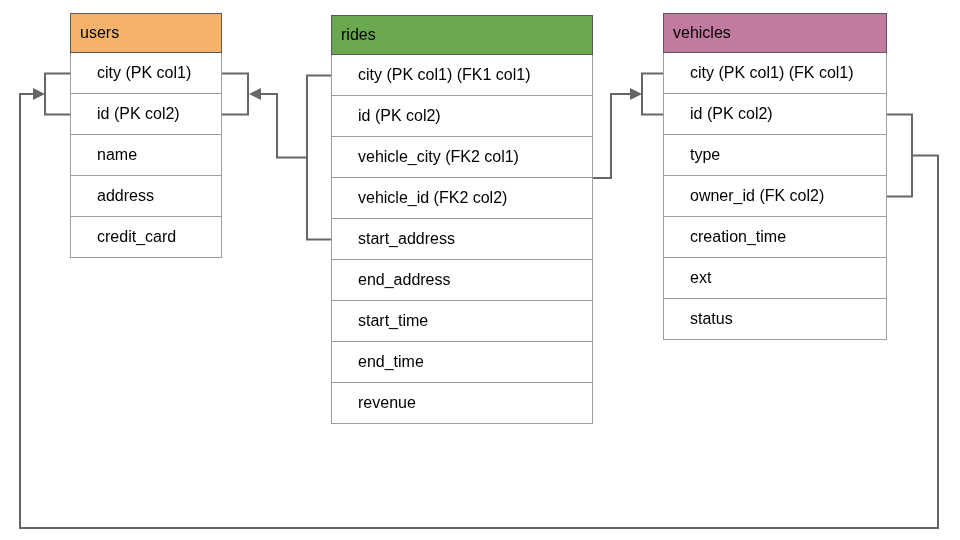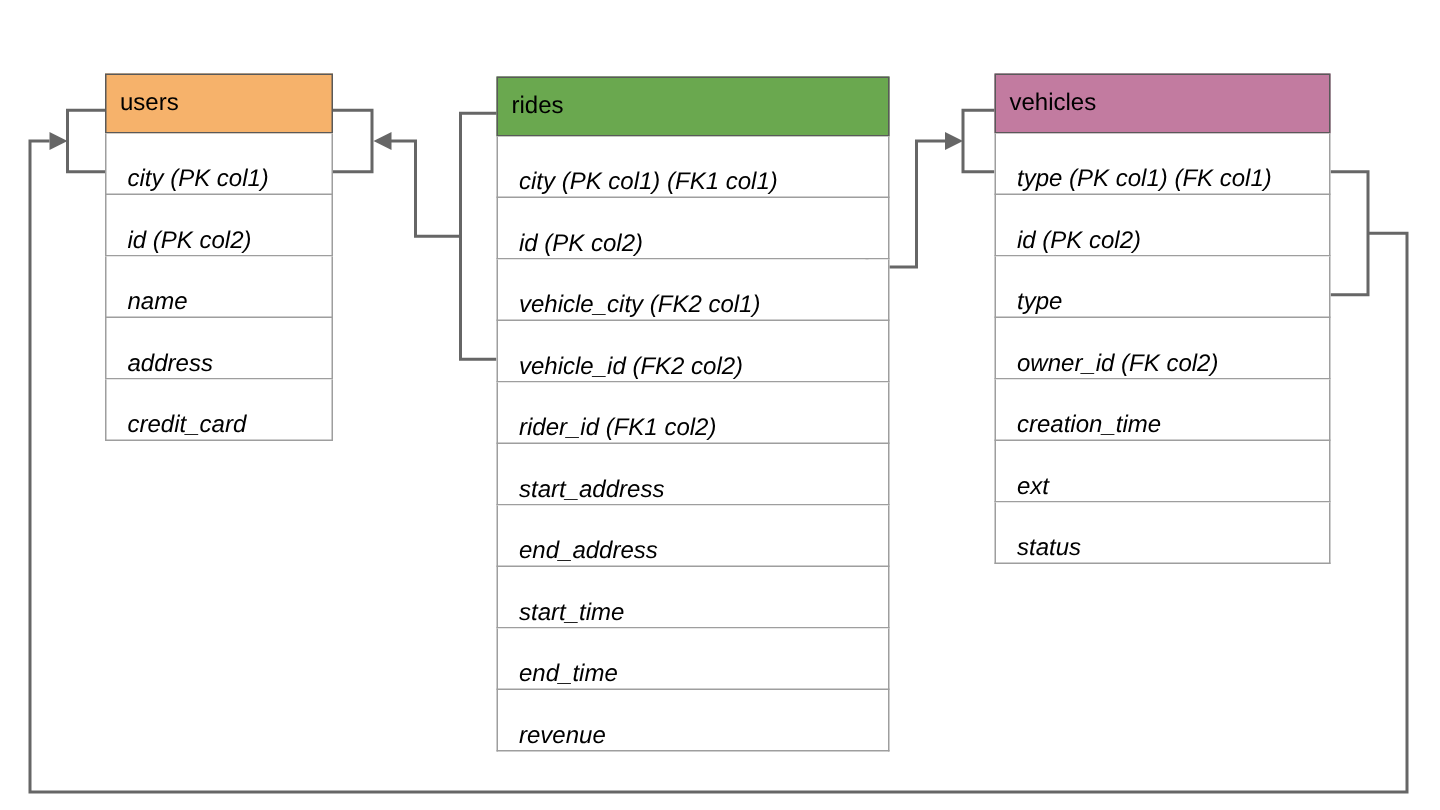--- a/index.html
+++ b/index.html
@@ -2,32 +2,32 @@
 <html style="--row-border: #9e9e9e; --header-border: #595959; --text: #000000;"><head>
 <meta charset="utf-8">
 <style>
   html,body{margin:0;padding:0;}
   body{
     width:960px;height:540px;background:#ffffff;position:relative;overflow:hidden;
     font-family:"Liberation Sans",sans-serif;
   }
   .canvas{position:absolute;left:0;top:0;width:960px;height:540px;}
   svg.connectors{position:absolute;left:0;top:0;}
-  .tbl{position:absolute;box-sizing:border-box;margin-top:36px;}
+  .tbl{position:absolute;box-sizing:border-box;}
   .tbl-header{
     box-sizing:border-box;height:40px;
     border:1px solid var(--header-border,#595959);
     display:flex;align-items:center;padding-left:9px;
     font-size:16px;color:var(--text,#000000);
   }
   .tbl-row{
     box-sizing:border-box;height:41px;background:#ffffff;
     border:1px solid var(--row-border,#9e9e9e);border-top:none;
-    display:flex;align-items:flex-end;padding-left:14px;
-    font-size:16px;color:var(--text,#000000);white-space:nowrap;font-style:italic;
+    display:flex;align-items:center;padding-left:26px;
+    font-size:16px;color:var(--text,#000000);white-space:nowrap;
   }
   .tbl-users{left:70px;top:13px;width:152px;}
   .tbl-rides{left:331px;top:15px;width:262px;}
   .tbl-vehicles{left:663px;top:13px;width:224px;border-radius:14px;}
 </style>
 </head>
 <body>
 
 <div class="canvas">
 
@@ -86,44 +86,41 @@
         <div class="tbl-row">
           <span>id (PK col2)</span>
         </div>
         <div class="tbl-row">
           <span>vehicle_city (FK2 col1)</span>
         </div>
         <div class="tbl-row">
           <span>vehicle_id (FK2 col2)</span>
         </div>
         <div class="tbl-row">
-          <span>rider_id (FK1 col2)</span>
-        </div>
-        <div class="tbl-row">
           <span>start_address</span>
         </div>
         <div class="tbl-row">
           <span>end_address</span>
         </div>
         <div class="tbl-row">
           <span>start_time</span>
         </div>
         <div class="tbl-row">
           <span>end_time</span>
         </div>
         <div class="tbl-row">
           <span>revenue</span>
         </div>
       </div>
       <div class="tbl tbl-vehicles">
         <div class="tbl-header" style="background: rgb(194, 123, 160);">
           <span>vehicles</span>
         </div>
         <div class="tbl-row">
-          <span>type (PK col1) (FK col1)</span>
+          <span>city (PK col1) (FK col1)</span>
         </div>
         <div class="tbl-row">
           <span>id (PK col2)</span>
         </div>
         <div class="tbl-row">
           <span>type</span>
         </div>
         <div class="tbl-row">
           <span>owner_id (FK col2)</span>
         </div>

